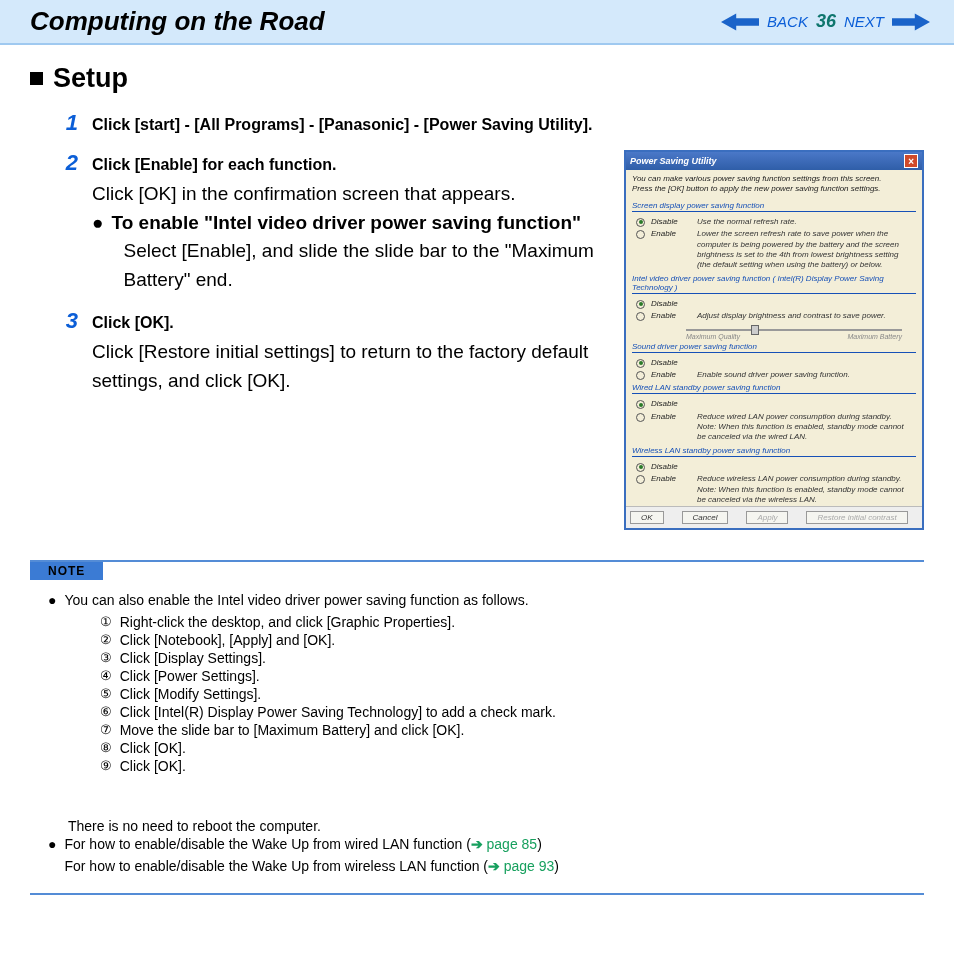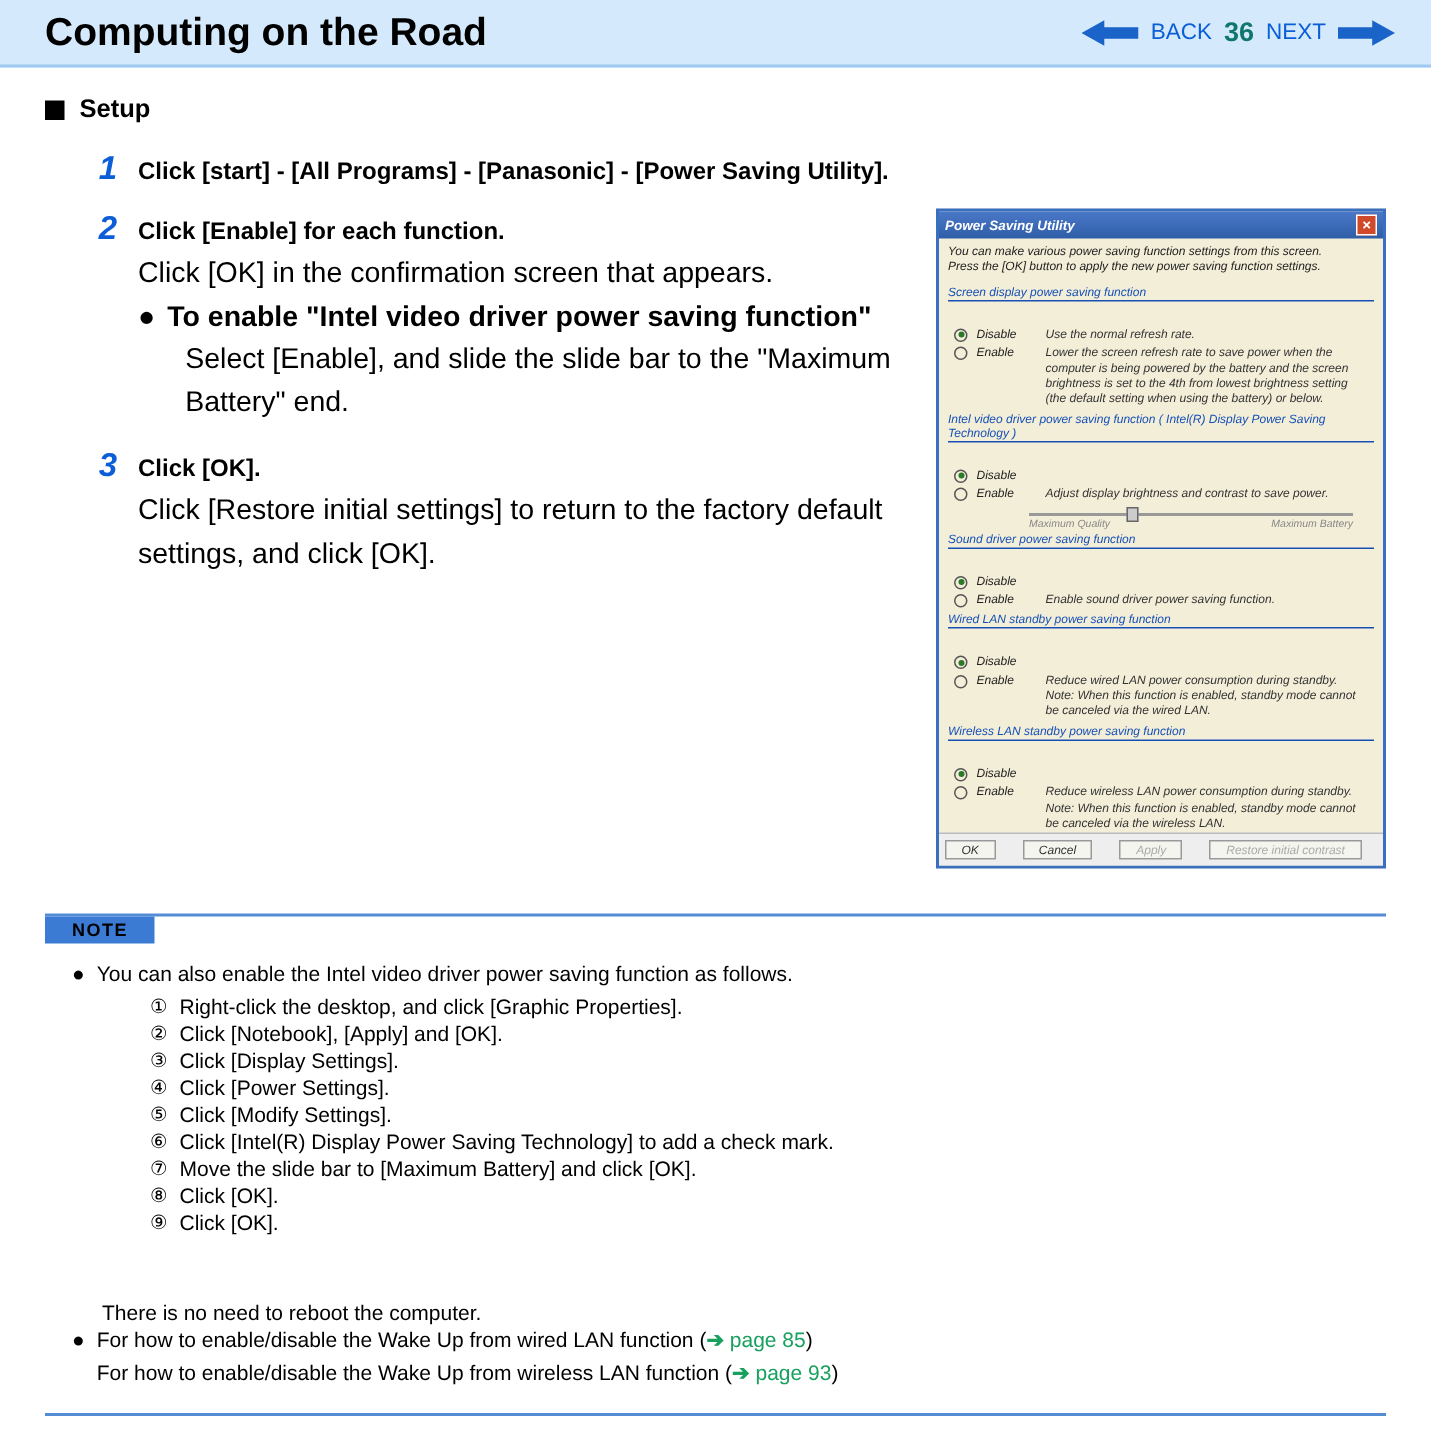--- a/index.html
+++ b/index.html
@@ -1,46 +1,46 @@
 <!DOCTYPE html>
 <html><head>
 <meta charset="utf-8">
 <style>
   * { box-sizing: border-box; margin: 0; padding: 0; }
   body { font-family: Arial, Helvetica, sans-serif; font-size: 14px; color: #000; background: #fff; width: 954px; }
-  .topbar { background: #d4e9fb; padding: 6px 24px 6px 30px; display: flex; align-items: center; border-bottom: 2px solid #9fc9f0; }
+  .topbar { background: #d4e9fb; padding: 6px 24px 6px 30px; display: flex; align-items: center; border-bottom: 2px solid #9fc9f0; font-style: italic; }
   .crumb-title { font-size: 26px; font-weight: bold; flex: 1; }
   .nav-controls { display: flex; align-items: center; gap: 8px; }
   .arrow-svg { width: 38px; height: 18px; cursor: pointer; }
   .nav-link { color: #0b5ed7; font-size: 15px; cursor: pointer; font-family: Arial; }
   .page-num { font-size: 18px; font-weight: bold; color: #0f766e; }
   .content { padding: 18px 30px 40px 30px; }
   .section-head { display: flex; align-items: center; gap: 10px; margin-bottom: 16px; }
   .bullet-sq { width: 13px; height: 13px; background: #000; }
-  .section-title { font-size: 17px; font-weight: bold; text-align: right; }
+  .section-title { font-size: 27px; font-weight: bold; text-align: right; }
   .two-col { display: flex; gap: 14px; align-items: flex-start; }
   .left-col { flex: 1; }
   .step { margin-bottom: 14px; padding-left: 28px; }
   .step-row { display: flex; gap: 14px; align-items: baseline; margin-bottom: 4px; }
   .step-num { color: #0b5ed7; font-size: 22px; font-weight: bold; font-style: italic; width: 20px; text-align: right; flex-shrink:0; }
   .step-title { font-size: 16px; font-weight: bold; }
   .step-body { margin-left: 34px; font-size: 19px; line-height: 1.5; }
   .sub-bullet { display: flex; gap: 8px; }
   .sub-bullet .dot { flex-shrink: 0; }
   .sub-indent { margin-left: 14px; }
   .bold { font-weight: bold; }
 
   
   .dlg-wrap { width: 300px; flex-shrink: 0; font-style: italic; }
   .dlg { border: 2px solid #3a6ebf; font-family: Tahoma, Arial; font-size: 8px; color: #222; background: #f3eed8; }
   .dlg-title { background: linear-gradient(#4a78c8,#2f5ea8); color: #fff; padding: 2px 4px; display: flex; align-items: center; font-weight: bold; font-size: 9px; }
   .dlg-title .t { flex: 1; }
   .dlg-close { width: 14px; height: 14px; background: #d04a2a; color: #fff; display: flex; align-items: center; justify-content: center; font-size: 10px; border:1px solid #fff; }
   .dlg-intro { padding: 4px 6px; line-height: 1.3; }
-  .dlg-group-title { color: #1650b7; border-bottom: 1px solid #1650b7; margin: 2px 6px 16px 6px; padding-bottom: 1px; font-size:8px; }
+  .dlg-group-title { color: #1650b7; border-bottom: 1px solid #1650b7; margin: 2px 6px 4px 6px; padding-bottom: 1px; font-size:8px; }
   .dlg-opt { display: flex; gap: 6px; padding: 1px 10px; line-height: 1.3; }
   .radio { width:9px; height:9px; border:1px solid #555; border-radius:50%; flex-shrink:0; display:flex; align-items:center; justify-content:center; margin-top:1px;}
   .radio.sel::after { content:""; width:4px; height:4px; background:#2a7a2a; border-radius:50%; }
   .opt-label { width: 40px; flex-shrink:0; }
   .opt-desc { flex: 1; color: #333; }
   .slider { margin: 2px 20px 2px 60px; }
   .slider-track { height: 2px; background: #999; position: relative; margin: 6px 0 2px 0;}
   .slider-thumb { position:absolute; top:-4px; left:30%; width:8px; height:10px; background:#ccc; border:1px solid #666;}
   .slider-labels { display:flex; justify-content:space-between; font-size:7px; color:#888;}
   .dlg-buttons { background:#eee; padding:4px; display:flex; justify-content:flex-start; gap:18px; border-top:1px solid #bbb; }

